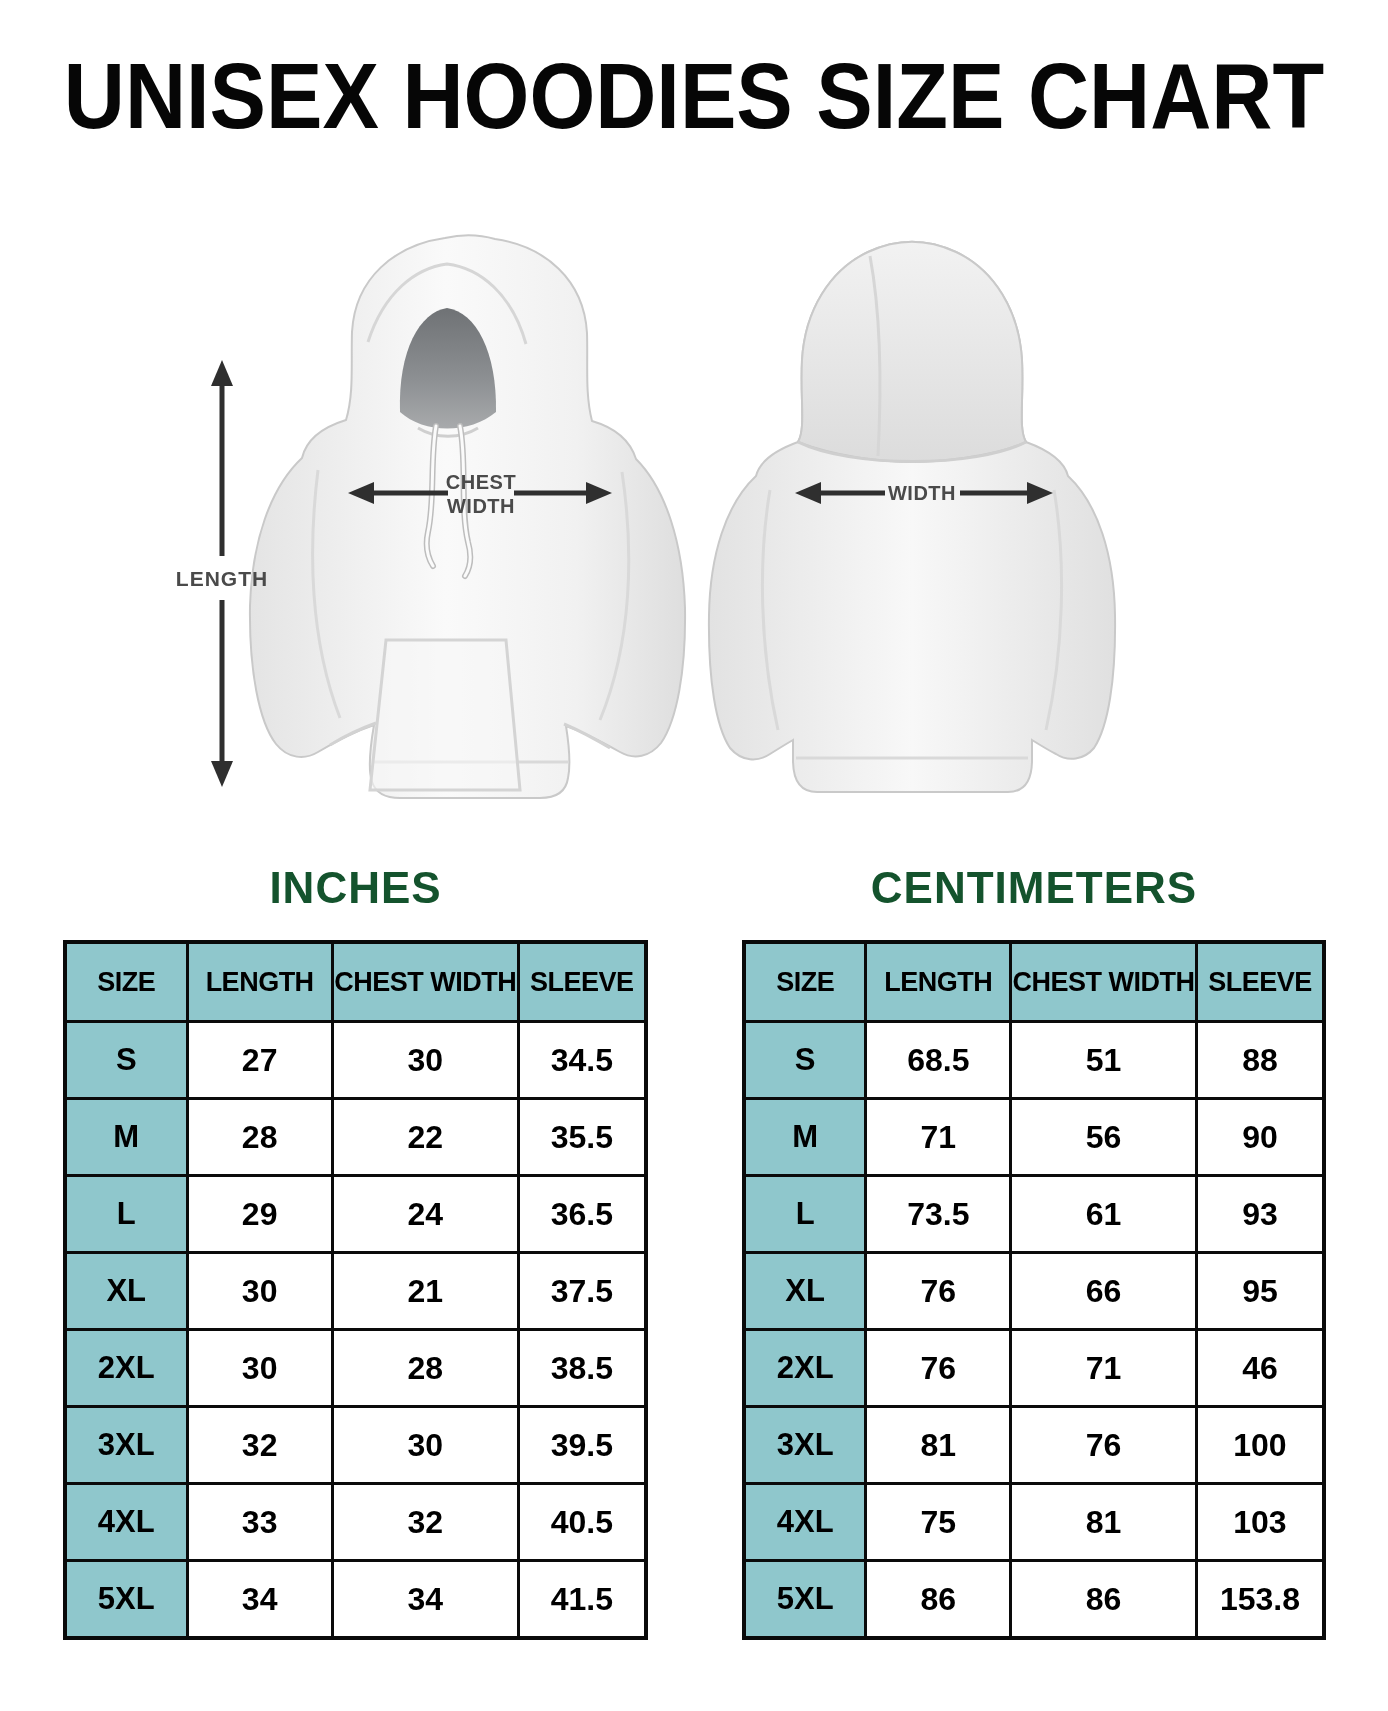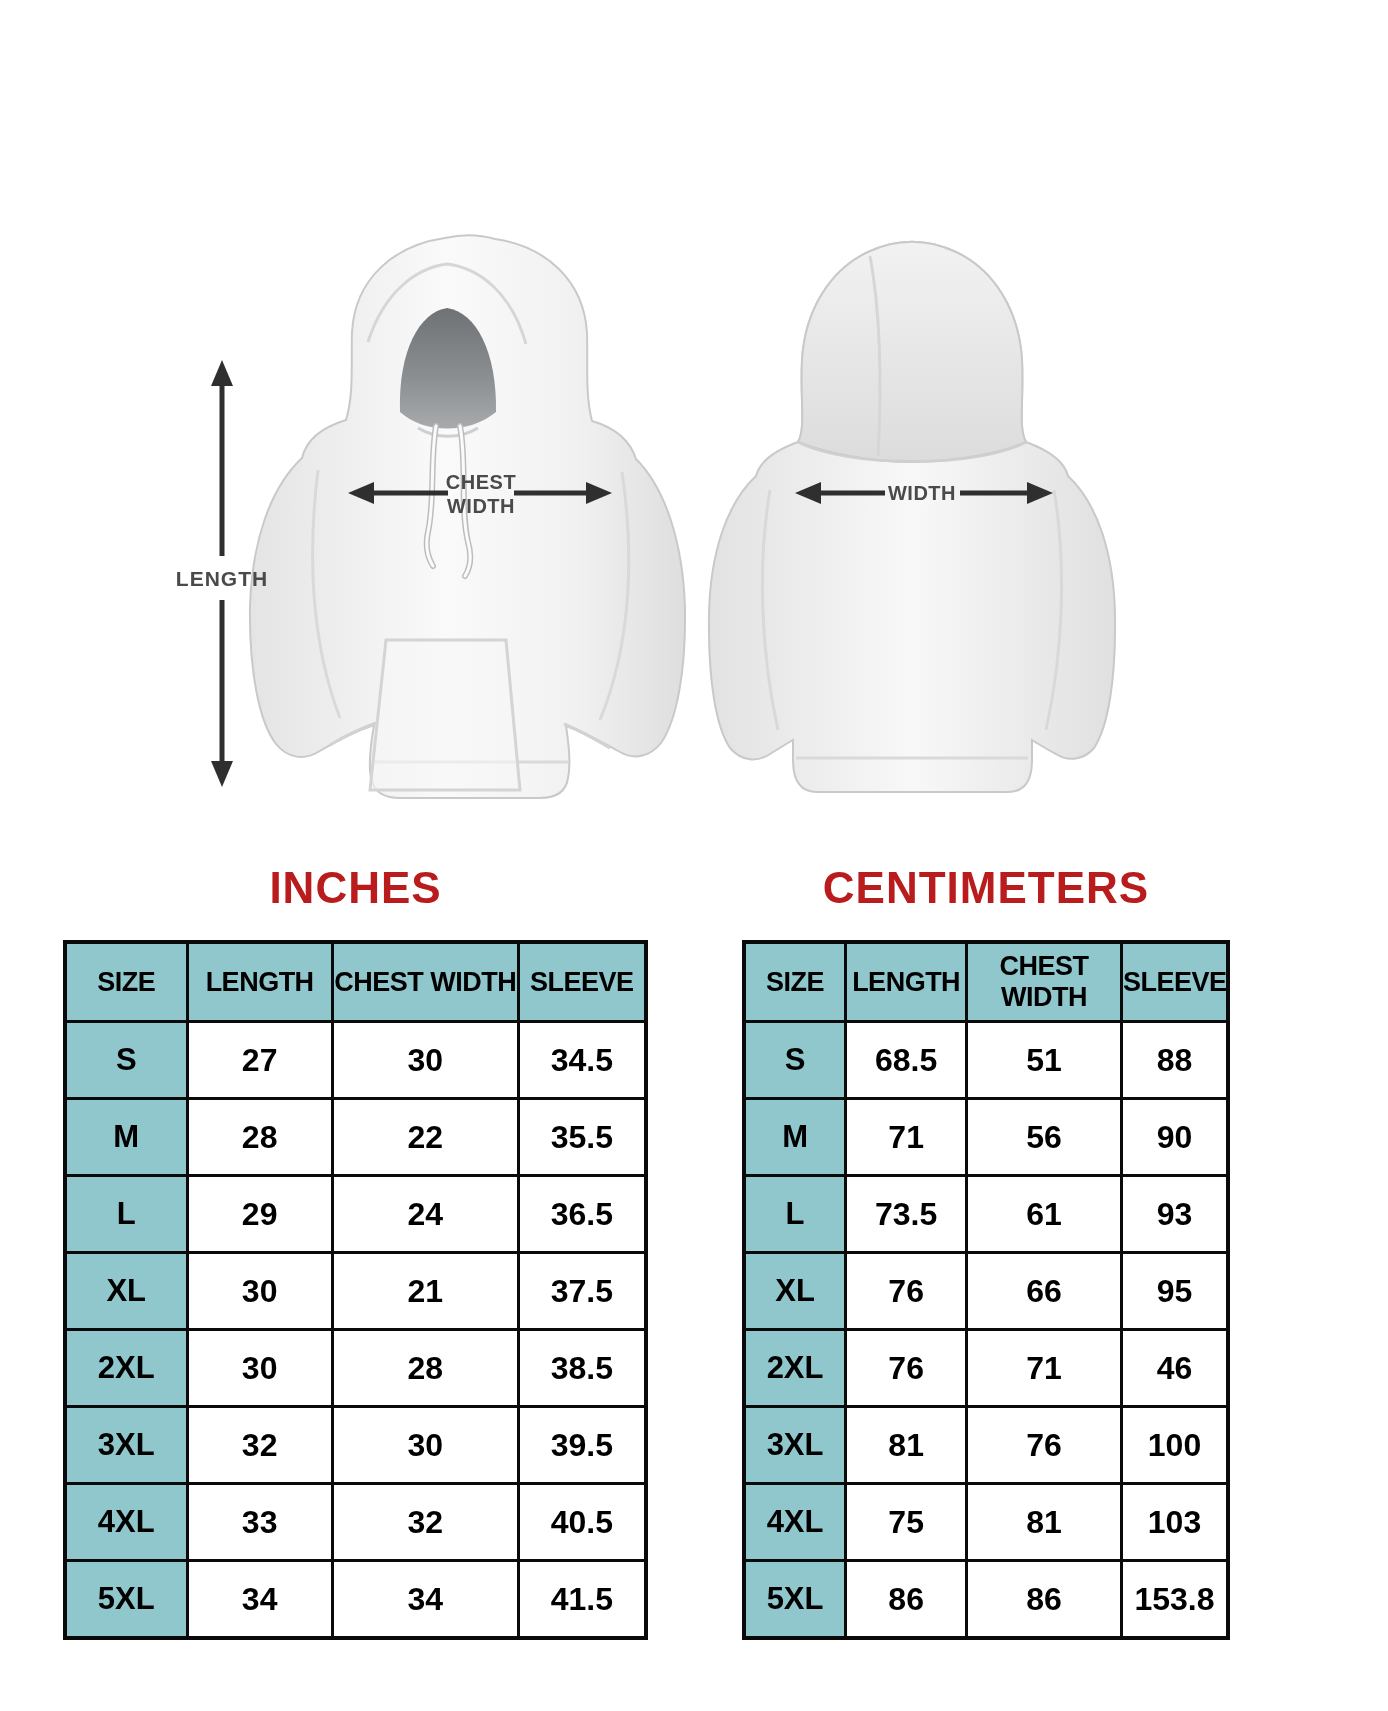--- a/index.html
+++ b/index.html
@@ -15,23 +15,23 @@
   .main-title span{
     display:inline-block;font-size:92px;font-weight:bold;color:#060606;
     white-space:nowrap;line-height:1;transform:scaleX(0.92);transform-origin:center;
     letter-spacing:0px;
   }
   
   .illustration{position:absolute;top:160px;left:0;width:1388px;height:670px;}
   
   .table-section{position:absolute;top:866px;}
   .table-section.inches{left:63px;width:585px;}
-  .table-section.cm{left:742px;width:488px;}
+  .table-section.cm{left:742px;width:584px;}
   .table-title{
-    text-align:center;font-size:44px;font-weight:bold;color:#b91c1c;
+    text-align:center;font-size:44px;font-weight:bold;color:#14532d;
     letter-spacing:1px;line-height:1;height:46px;margin-bottom:28px;
   }
   table.size-chart{
     width:100%;border-collapse:collapse;table-layout:fixed;
     border:4px solid #0a0a0a;background:#fef9c3;margin-top:12px;
   }
   table.size-chart th, table.size-chart td{
     border:3px solid #0a0a0a;text-align:center;vertical-align:middle;
     padding:0;color:#000;
   }
@@ -41,20 +41,23 @@
   table.size-chart td{height:74px;}
   td.size-cell{background:#8fc7cc;font-weight:bold;font-size:31px;}
   td.num-cell{background:#ffffff;font-weight:bold;font-size:32px;}
   col.c-size{width:21%;} col.c-length{width:25%;} col.c-chest{width:32%;} col.c-sleeve{width:22%;}
 </style>
 </head>
 <body>
 
 <div class="page">
 
+  <div class="main-title">
+    <span>UNISEX HOODIES SIZE CHART</span>
+  </div>
 
   <div class="illustration">
     <svg width="1388" height="670" viewBox="0 0 1388 670" xmlns="http://www.w3.org/2000/svg">
       <defs>
         <linearGradient id="gBody" x1="0" y1="0" x2="1" y2="0">
           <stop offset="0" stop-color="#e4e4e4"></stop>
             <stop offset="0.45" stop-color="#fafafa"></stop>
           <stop offset="0.75" stop-color="#f1f1f1"></stop>
             <stop offset="1" stop-color="#dedede"></stop>
         </linearGradient>

